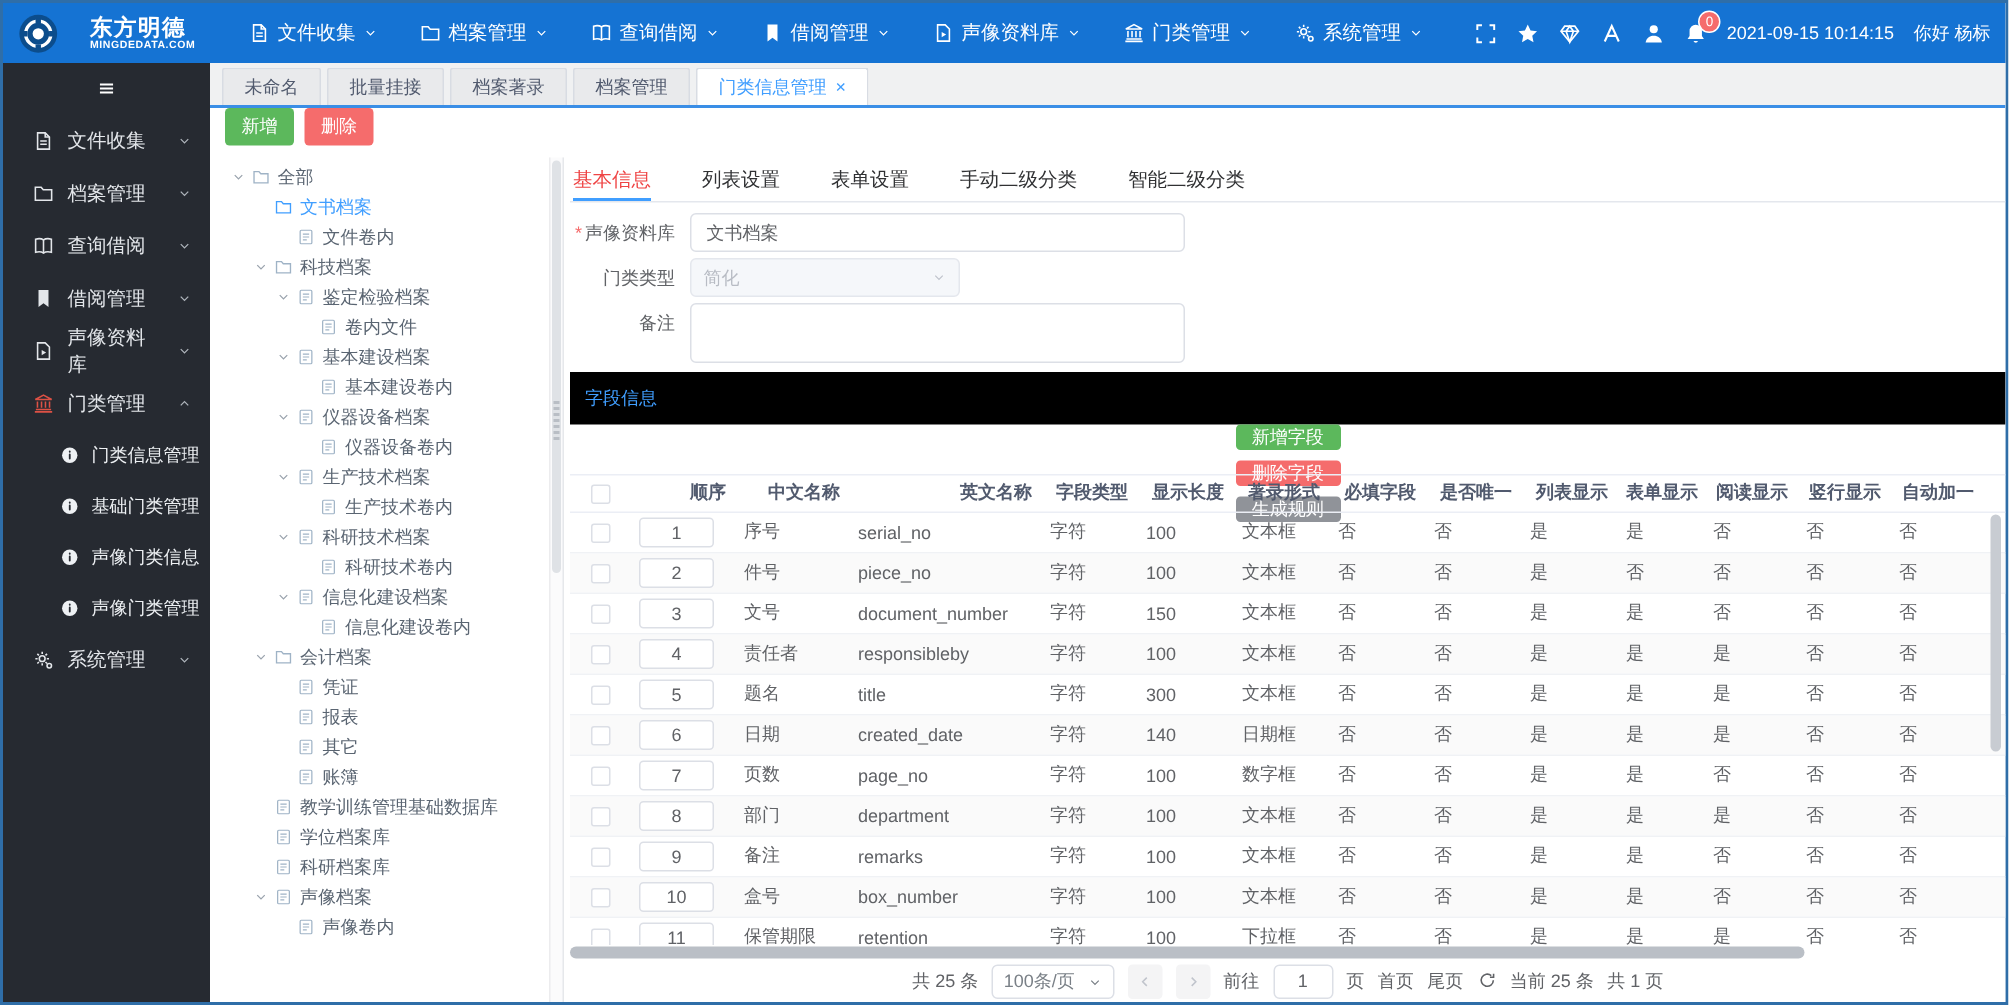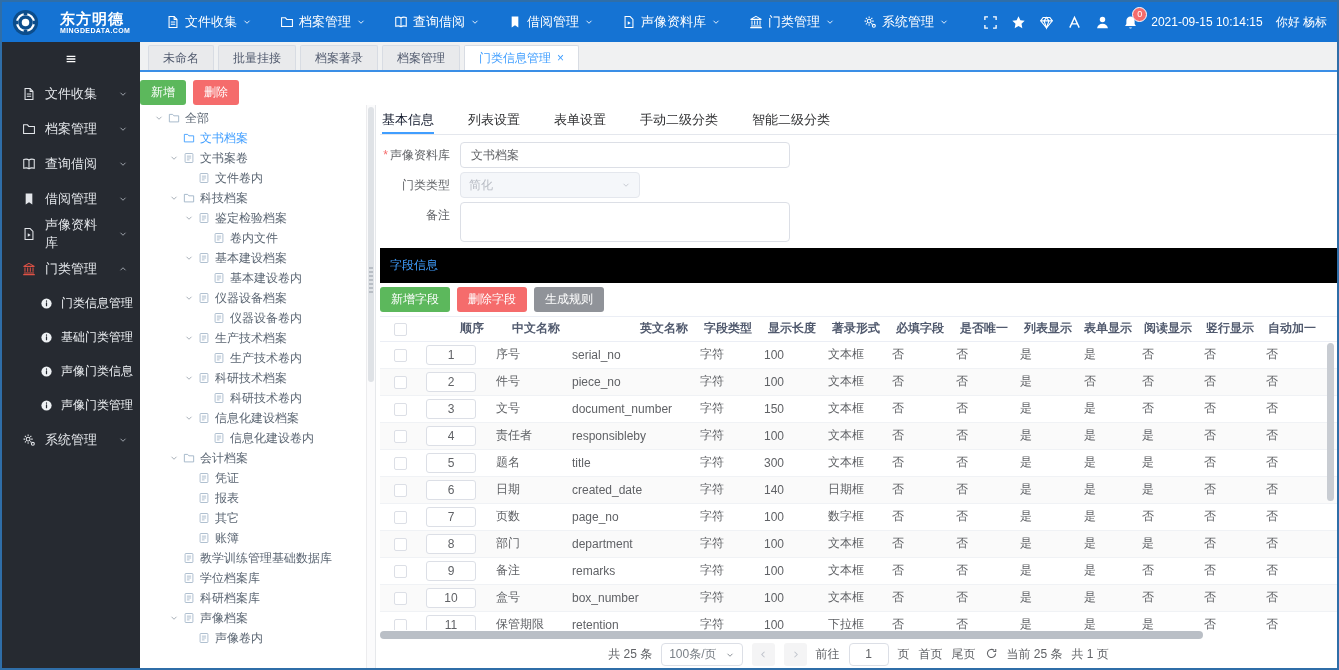--- a/index.html
+++ b/index.html
@@ -36,53 +36,53 @@
   .side-sub .ic svg{width:13px;height:13px;}
   .content{flex:1;display:flex;flex-direction:column;min-width:0;background:#fff;}
   
   .tabbar{height:30px;min-height:30px;background:#f0f1f2;display:flex;align-items:flex-end;gap:4px;padding-left:8px;
     border-bottom:2px solid #3a8ee6;}
   .tab{height:25px;background:#e9eaec;border:1px solid #d8dce3;border-bottom:none;padding:0 14px;font-size:12px;
     color:#515a6e;display:flex;align-items:center;gap:6px;cursor:pointer;border-radius:2px 2px 0 0;}
   .tab.active{background:#fff;color:#409eff;}
   .x{color:#409eff;font-size:12px;line-height:1;}
   
-  .toolbar{height:33px;min-height:33px;display:flex;align-items:flex-end;gap:7px;}
+  .toolbar{height:33px;min-height:33px;display:flex;align-items:flex-start;gap:7px;padding-left:10px;}
   .btn{height:25px;padding:0 11px;border-radius:3px;color:#fff;font-size:12px;display:flex;align-items:center;cursor:pointer;}
   .btn.green{background:#5cb85c;}.btn.red{background:#f56c6c;}.btn.gray{background:#909399;}
   
   .workspace{flex:1;display:flex;min-height:0;}
   .tree{width:226px;min-width:226px;padding:3px 0 0 12px;font-size:12px;color:#5a6572;overflow:hidden;}
   .tree-row{height:20px;display:flex;align-items:center;cursor:pointer;white-space:nowrap;}
   .caret{width:14px;min-width:14px;height:14px;display:inline-flex;align-items:center;justify-content:center;color:#9aa3ad;}
   .caret svg{width:10px;height:10px;}
   .tree-ic{color:#9fb3c6;margin:0 5px 0 2px;}
   .tree-ic svg{width:12px;height:12px;}
   .tree-row.selected .tree-label,.tree-row.selected .tree-ic{color:#409eff;}
   .splitter{width:10px;min-width:10px;position:relative;border-left:1px solid #ececee;border-right:1px solid #e6e8eb;background:#fbfbfc;}
   .splitter-thumb{position:absolute;top:2px;left:1px;width:6px;height:275px;background:#dfe2e6;border-radius:3px;}
   .splitter-grip{position:absolute;top:162px;left:2px;width:4px;height:28px;
     background:repeating-linear-gradient(#b9bec5 0 2px,transparent 2px 4px);}
   .main{flex:1;display:flex;flex-direction:column;min-width:0;padding-left:4px;}
   .main-tabs{height:30px;min-height:30px;display:flex;gap:34px;padding:6px 2px 0;border-bottom:1px solid #e4e7ed;font-size:13px;}
   .mtab{color:#303133;cursor:pointer;padding-bottom:6px;border-bottom:2px solid transparent;}
-  .mtab.active{color:#0f172a;border-bottom-color:#409eff;}
+  .mtab.active{color:#ef4444;border-bottom-color:#409eff;}
   
   .form{padding:7px 0 2px;font-size:12px;color:#606266;}
   .form-row{display:flex;margin-bottom:4px;}
   .flabel{width:80px;min-width:80px;text-align:right;padding-right:10px;line-height:26px;}
   .star{color:#f56c6c;margin-right:2px;}
   .finput{width:330px;height:26px;border:1px solid #dcdfe6;border-radius:4px;display:flex;align-items:center;
     padding:0 10px;color:#606266;background:#fff;}
   .fselect{width:180px;height:26px;border:1px solid #e4e7ed;border-radius:4px;background:#f5f7fa;color:#b8bcc4;
     display:flex;align-items:center;justify-content:space-between;padding:0 8px;cursor:not-allowed;}
   .fselect .ic{color:#c0c4cc;}
   .ftext{width:330px;height:40px;border:1px solid #dcdfe6;border-radius:4px;background:#fff;}
   .banner{height:35px;min-height:21px;background:#000000;color:#409eff;font-size:12px;display:flex;align-items:center;padding-left:10px;}
-  .field-toolbar{height:33px;min-height:33px;display:flex;align-items:center;gap:7px;}
+  .field-toolbar{height:33px;min-height:33px;display:flex;align-items:center;gap:7px;flex-direction:column;}
   
   .table-area{flex:1;min-height:0;position:relative;overflow:hidden;border-top:1px solid #ebeef5;}
   table{border-collapse:collapse;table-layout:fixed;width:1000px;font-size:12px;color:#606266;}
   th{height:24px;font-weight:bold;color:#515a6e;text-align:right;padding:0 6px;border-bottom:1px solid #ebeef5;white-space:nowrap;overflow:hidden;}
   td{height:27px;padding:0 6px;border-bottom:1px solid #f0f2f5;white-space:nowrap;overflow:hidden;}
   tbody tr:nth-child(even){background:#fafafa;}
   .col-cb{text-align:center;}
   .cbx{display:inline-block;width:13px;height:13px;border:1px solid #dcdfe6;border-radius:2px;background:#fff;vertical-align:middle;cursor:pointer;}
   .order-box{display:inline-block;width:50px;height:20px;line-height:18px;border:1px solid #dcdfe6;border-radius:3px;
     text-align:center;background:#fff;cursor:text;}
@@ -447,34 +447,20 @@
             </div>
             <div class="tree-row selected" style="padding-left:15px">
               <span class="caret"></span>
               <span class="ic tree-ic">
                 <svg viewBox="0 0 16 16" fill="none" stroke="currentColor" stroke-width="1.2">
                   <path d="M1.8 3.2h4.4l1.6 1.9h6.4v8.1H1.8z"></path>
                 </svg>
               </span>
               <span class="tree-label">文书档案</span>
             </div>
-            <div class="tree-row" style="padding-left:15px">
-              <span class="caret">
-                <svg viewBox="0 0 16 16" fill="none" stroke="currentColor" stroke-width="1.4">
-                  <path d="M4 6l4 4 4-4"></path>
-                </svg>
-              </span>
-              <span class="ic tree-ic">
-                <svg viewBox="0 0 16 16" fill="none" stroke="currentColor" stroke-width="1.1">
-                  <rect x="2.8" y="2" width="10.4" height="12" rx="1"></rect>
-                  <path d="M5.2 5.5h5.6M5.2 8h5.6M5.2 10.5h3.5"></path>
-                </svg>
-              </span>
-              <span class="tree-label">文书案卷</span>
-            </div>
             <div class="tree-row" style="padding-left:30px">
               <span class="caret"></span>
               <span class="ic tree-ic">
                 <svg viewBox="0 0 16 16" fill="none" stroke="currentColor" stroke-width="1.1">
                   <rect x="2.8" y="2" width="10.4" height="12" rx="1"></rect>
                   <path d="M5.2 5.5h5.6M5.2 8h5.6M5.2 10.5h3.5"></path>
                 </svg>
               </span>
               <span class="tree-label">文件卷内</span>
             </div>

